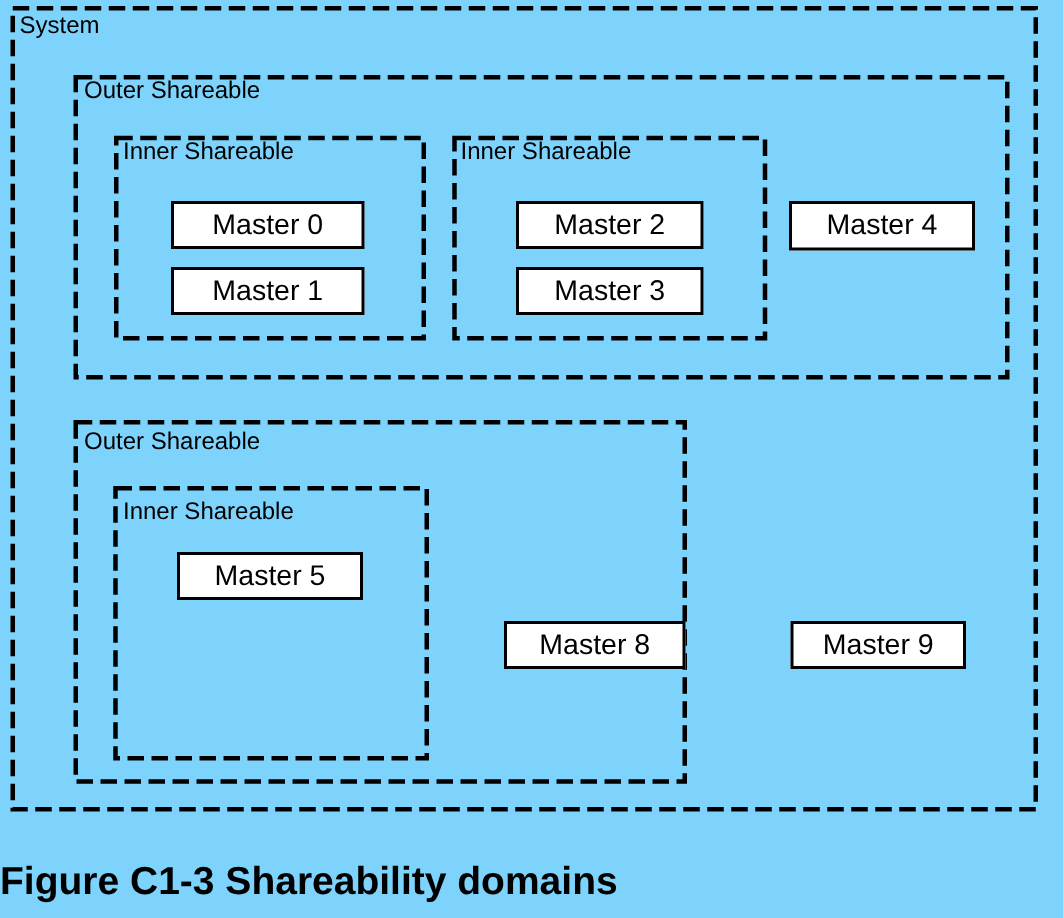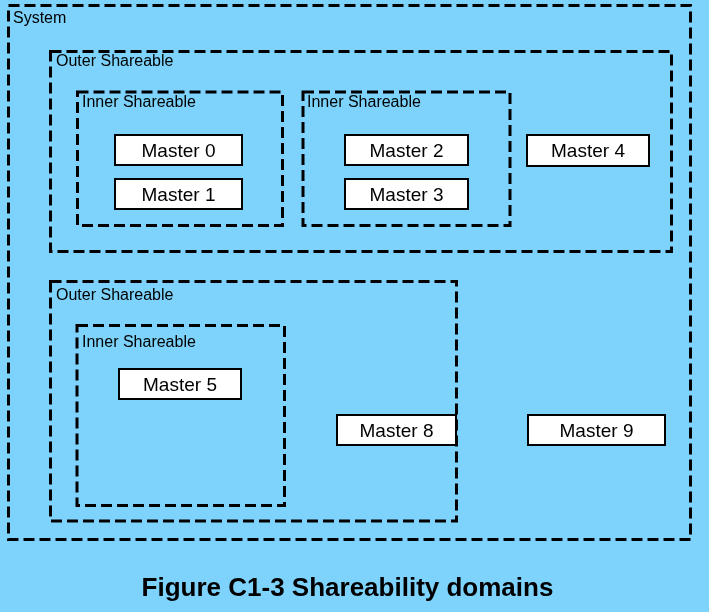--- a/index.html
+++ b/index.html
@@ -49,21 +49,21 @@
     justify-content: center;
     font-size: 19px;
     line-height: 1;
     white-space: nowrap;
   }
   .caption {
     position: absolute;
     left: 0;
     top: 574px;
     width: 695px;
-    text-align: center;
+    text-align: left;
     font-size: 26px;
     font-weight: bold;
     line-height: 1;
     white-space: nowrap;
     color: #000000;
   }
 </style>
 </head>
 <body>
 
@@ -99,17 +99,17 @@
   <div class="master-box" style="left:344px; top:178px; width:125px; height:32px;">Master 3</div>
 
   <div class="master-box" style="left:526px; top:134px; width:124px; height:33px;">Master 4</div>
 
   <div class="master-box" style="left:118px; top:368px; width:124px; height:32px;">Master 5</div>
 
 
 
   <div class="master-box" style="left:312px; top:414px; width:121px; height:32px;margin-left:24px;">Master 8</div>
 
-  <div class="master-box" style="left:527px; top:414px; width:139px; height:32px;">Master 9</div>
+  <div class="master-box" style="left:527px; top:414px; width:117px; height:32px;">Master 9</div>
 
   <div class="caption">Figure C1-3 Shareability domains</div>
 
 </div>
 
 </body></html>

